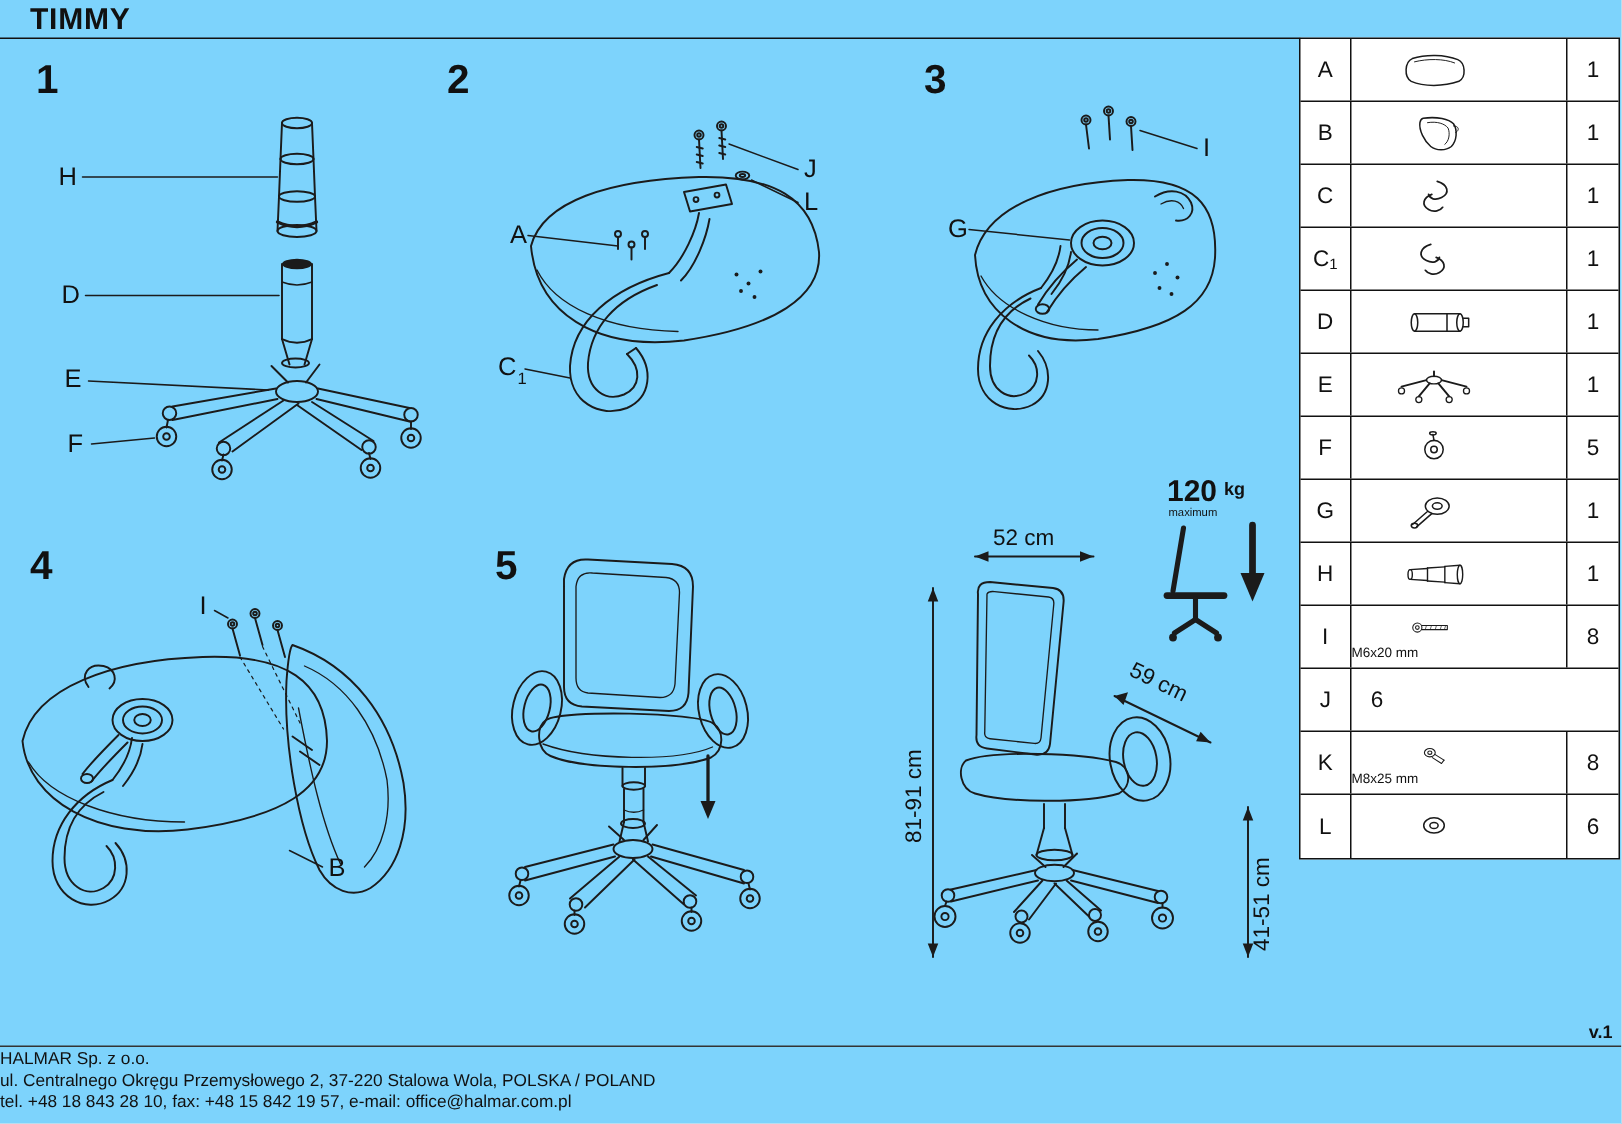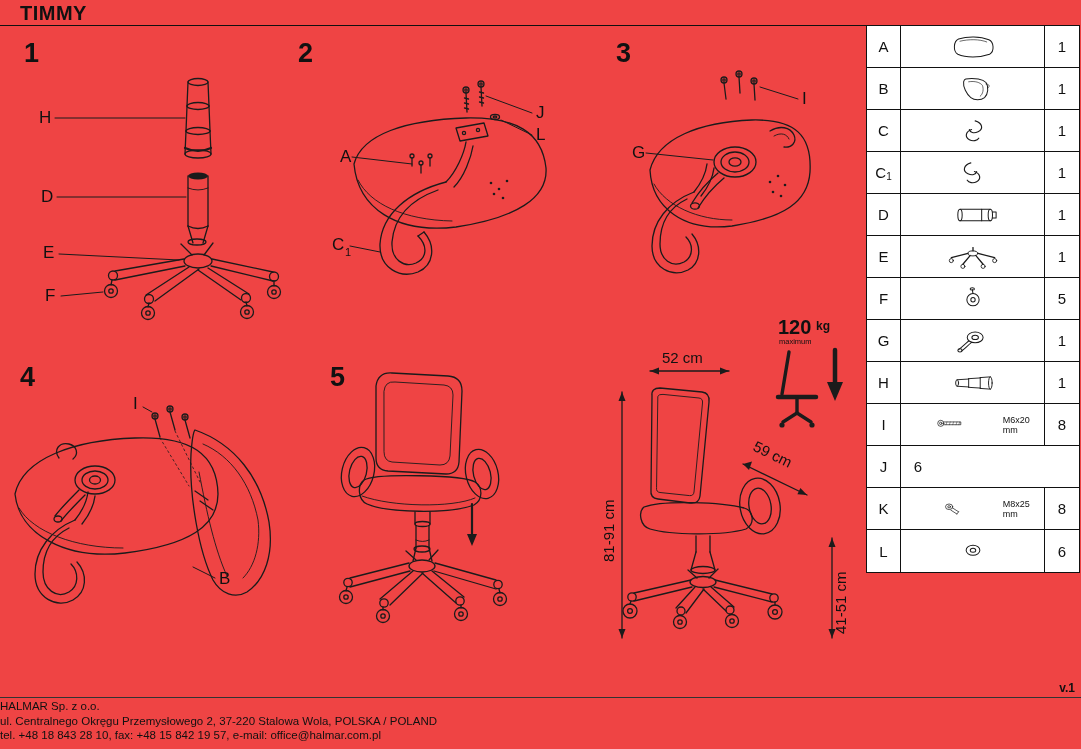--- a/index.html
+++ b/index.html
@@ -1,16 +1,16 @@
 <!DOCTYPE html>
 <html><head>
 <meta charset="utf-8">
 <style>
   html,body { margin:0; padding:0; background:#e8e8e8; }
-  .page { position:relative; width:1081px; height:749px; background:#ef4444; overflow:hidden;
+  .page { position:relative; width:1081px; height:749px; background:#7dd3fc; overflow:hidden;
           font-family:"Liberation Sans", sans-serif; color:#111; }
 
   .title { position:absolute; left:20px; top:2px; font-size:20px; font-weight:bold; letter-spacing:.5px; }
   .title-rule { position:absolute; left:0; top:25px; width:867px; height:0; border-top:1.6px solid #111; }
 
   .step-num { position:absolute; font-size:27px; font-weight:bold; }
 
   .diag { position:absolute; }
   .diag path, .diag line, .diag ellipse, .diag circle, .diag rect
        { stroke:#1b1b1b; stroke-width:1.3; fill:none; stroke-linecap:round; stroke-linejoin:round; }
@@ -31,22 +31,22 @@
   .diag .tiny{ font-size:7.5px; }
 
   .parts-table { position:absolute; left:866px; top:25px; width:214px; border:1.6px solid #111;
                  box-sizing:border-box; background:#fff; }
   .prow { display:flex; height:42px; border-bottom:1.4px solid #111; box-sizing:border-box; }
   .prow:last-child { border-bottom:none; }
   .pcell { box-sizing:border-box; }
   .pletter { width:34px; border-right:1.4px solid #111; display:flex; align-items:center; justify-content:center;
              font-size:15px; }
   .letter-sub { font-size:10px; transform:translateY(4px); }
-  .picon { flex:1; border-right:1.4px solid #111; display:flex; flex-direction:row;
-           align-items:center; justify-content:center; }
+  .picon { flex:1; border-right:1.4px solid #111; display:flex; flex-direction:column;
+           justify-content:center; }
   .icon-svg { width:110px; height:26px; }
   .has-note .icon-svg { height:20px; }
   .pnote { font-size:9px; line-height:10px; }
   .pqty { width:34px; display:flex; align-items:center; justify-content:center; font-size:15px; }
 
   .version { position:absolute; right:6px; top:681px; font-size:12px; font-weight:bold; }
   .footer-rule { position:absolute; left:0; top:697px; width:1081px; height:0; border-top:1px solid #333; }
   .footer { position:absolute; left:0; top:699px; width:1000px; font-size:11.5px; line-height:14.5px; }
 </style>
 </head>

